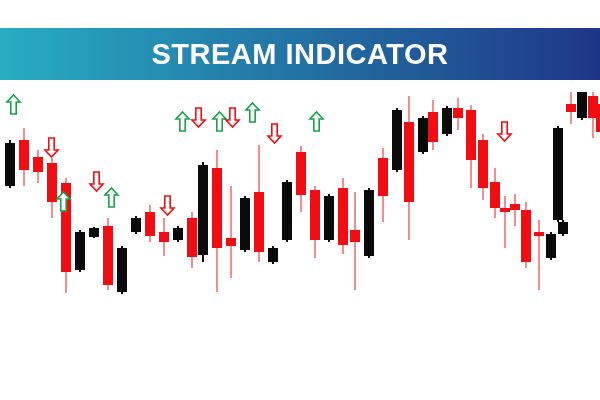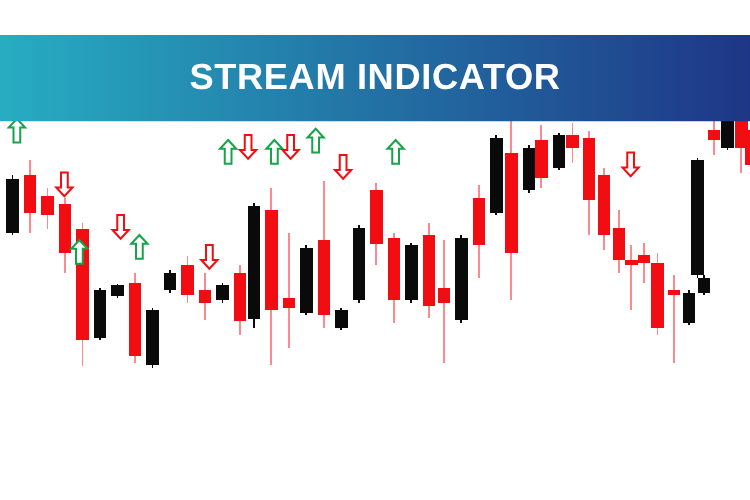--- a/index.html
+++ b/index.html
@@ -175,17 +175,17 @@
           <path d="M 6.5 0 L 13 7 L 9.2 7 L 9.2 19 L 3.8 19 L 3.8 7 L 0 7 Z" fill="#FFFFFF" stroke="#16A34A" stroke-width="1.6" stroke-linejoin="miter" transform="translate(213,112) rotate(0,6.5,9.5)" class="signal-arrow"></path>
           <path d="M 6.5 0 L 13 7 L 9.2 7 L 9.2 19 L 3.8 19 L 3.8 7 L 0 7 Z" fill="#FFFFFF" stroke="#F20D13" stroke-width="1.6" stroke-linejoin="miter" transform="translate(226,108) rotate(180,6.5,9.5)" class="signal-arrow"></path>
           <path d="M 6.5 0 L 13 7 L 9.2 7 L 9.2 19 L 3.8 19 L 3.8 7 L 0 7 Z" fill="#FFFFFF" stroke="#16A34A" stroke-width="1.6" stroke-linejoin="miter" transform="translate(246,103) rotate(0,6.5,9.5)" class="signal-arrow"></path>
           <path d="M 6.5 0 L 13 7 L 9.2 7 L 9.2 19 L 3.8 19 L 3.8 7 L 0 7 Z" fill="#FFFFFF" stroke="#F20D13" stroke-width="1.6" stroke-linejoin="miter" transform="translate(268,124) rotate(180,6.5,9.5)" class="signal-arrow"></path>
           <path d="M 6.5 0 L 13 7 L 9.2 7 L 9.2 19 L 3.8 19 L 3.8 7 L 0 7 Z" fill="#FFFFFF" stroke="#16A34A" stroke-width="1.6" stroke-linejoin="miter" transform="translate(310,112) rotate(0,6.5,9.5)" class="signal-arrow"></path>
           <path d="M 6.5 0 L 13 7 L 9.2 7 L 9.2 19 L 3.8 19 L 3.8 7 L 0 7 Z" fill="#FFFFFF" stroke="#F20D13" stroke-width="1.6" stroke-linejoin="miter" transform="translate(498,122) rotate(180,6.5,9.5)" class="signal-arrow"></path>
         </g>
     </svg>
   </div>
 
-  <div id="banner" style="left: 0px; top: 28px; width: 600px; height: 69px; background: linear-gradient(90deg, rgb(39, 173, 194) 0%, rgb(30, 54, 135) 100%);">
+  <div id="banner" style="left: 0px; top: 28px; width: 600px; height: 52px; background: linear-gradient(90deg, rgb(39, 173, 194) 0%, rgb(30, 54, 135) 100%);">
     <div id="banner-title" style="color: rgb(255, 255, 255);">STREAM INDICATOR</div>
   </div>
 
 </div>
 
 </body></html>

